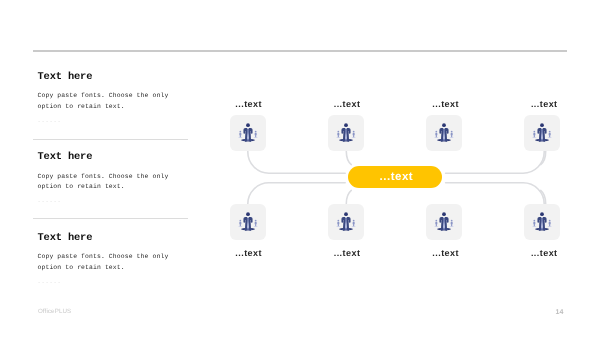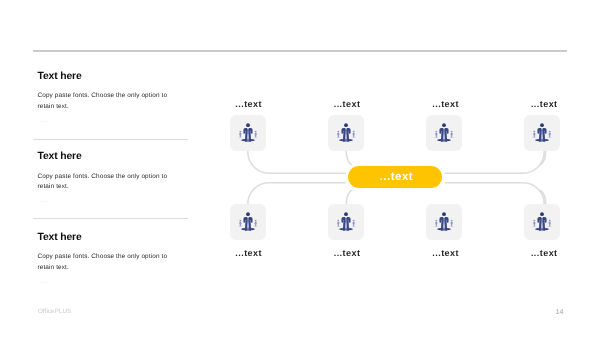--- a/index.html
+++ b/index.html
@@ -5,21 +5,21 @@
 <style>
   html,body{margin:0;padding:0;}
   body{width:600px;height:337px;background:#ffffff;overflow:hidden;
        font-family:"Liberation Sans",sans-serif;-webkit-font-smoothing:antialiased;text-rendering:geometricPrecision;}
   .slide{position:relative;width:600px;height:337px;background:#fff;}
 
   
   .top-rule{position:absolute;left:33px;top:49.7px;width:534px;height:2.3px;background:#cacaca;}
 
   
-  .left-col{position:absolute;left:0;top:0;width:600px;height:337px;}
+  .left-col{position:absolute;left:0;top:0;width:600px;height:337px;font-family:Liberation Mono, monospace;}
   .sect{position:absolute;left:37.5px;width:140px;}
   .sect-h{position:absolute;left:0;top:0;font-size:10.4px;font-weight:bold;color:#0f0f0f;
           letter-spacing:-0.15px;line-height:10px;white-space:nowrap;}
   .sect-b{position:absolute;left:0;top:19.5px;width:133px;font-size:6.4px;color:#1f1f1f;
           line-height:10.6px;letter-spacing:0.13px;}
   .sect-d{position:absolute;left:0;top:46px;font-size:5.2px;color:#d2d2d2;line-height:6px;letter-spacing:0.9px;}
   .divider{position:absolute;left:32.5px;width:155px;height:1.3px;background:#dcdcdc;}
 
   
   .node{position:absolute;width:36px;height:36.4px;border-radius:6px;background:#f2f2f2;}

